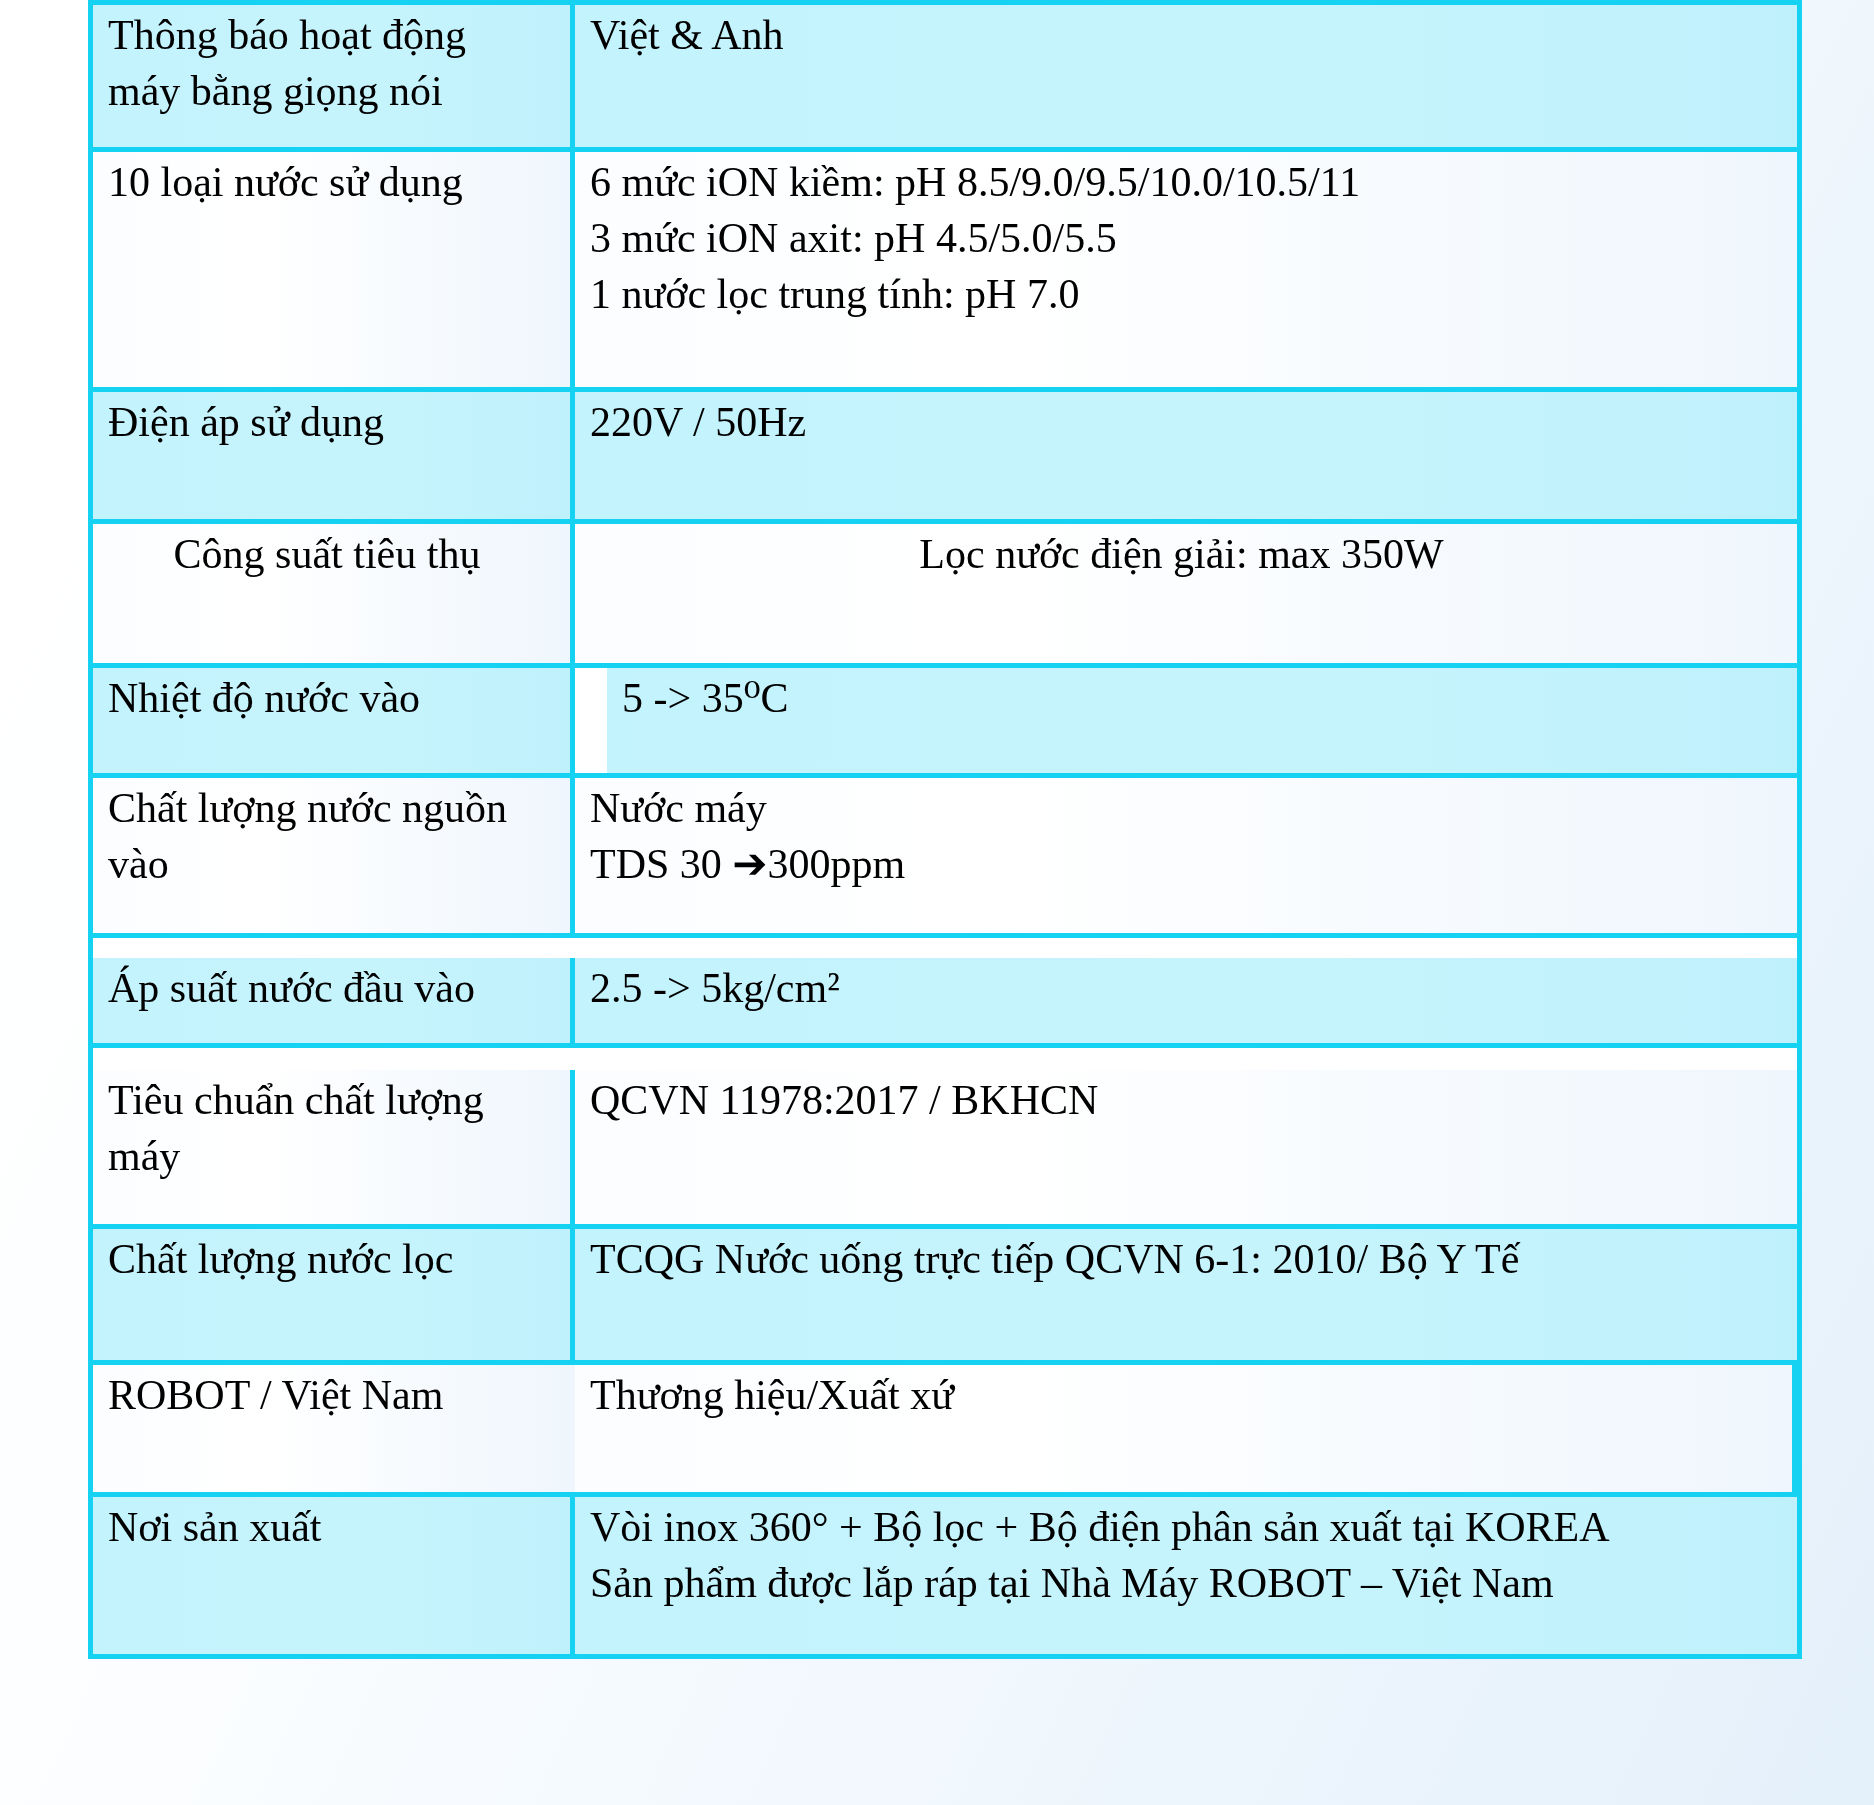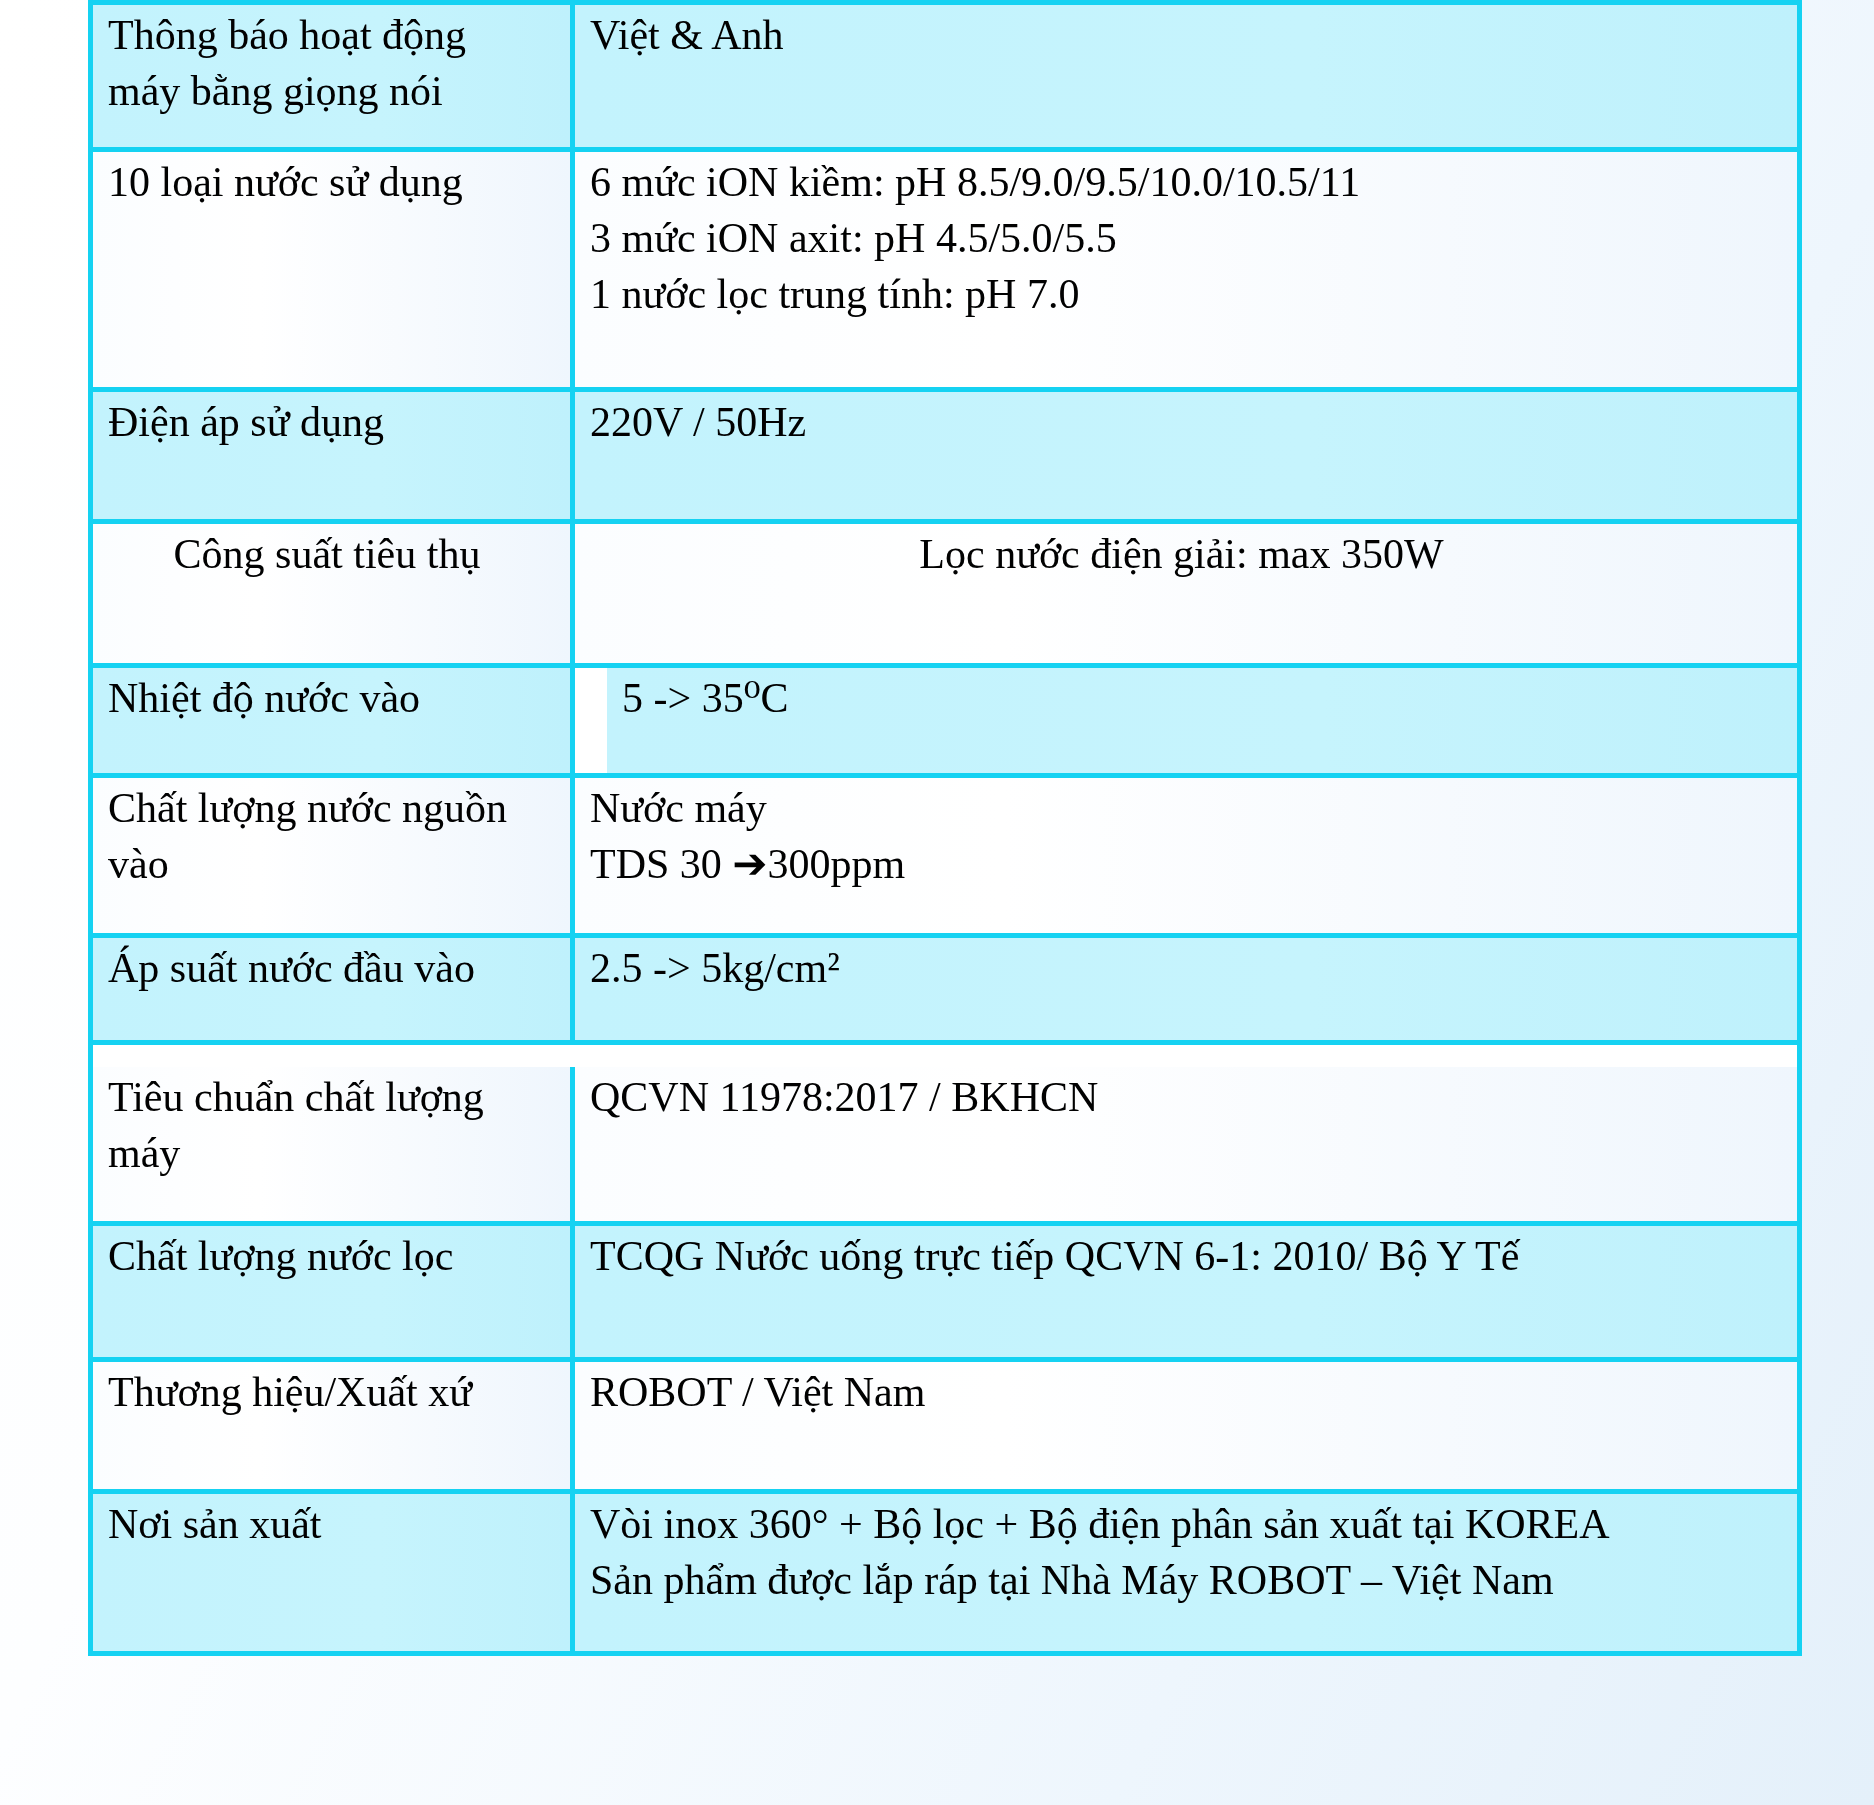--- a/index.html
+++ b/index.html
@@ -48,21 +48,21 @@
     background: linear-gradient(90deg, #fbfdff 0%, #ffffff 35%, #eff6fd 100%);
   }
 
   
   .r0  { height: 147px; }
   .r1  { height: 240px; }
   .r2  { height: 132px; }
   .r3  { height: 144px; text-align: center; }
   .r4  { height: 110px; gap: 32px; }
   .r5  { height: 160px; }
-  .r6  { height: 107px; }
+  .r6  { height: 90px; margin-top: 20px; }
   .r7  { height: 159px; margin-top: 22px; }
   .r8  { height: 136px; }
   .r9  { height: 132px; }
   .r10 { height: 162px; }
 </style>
 </head>
 <body>
 
 <div class="page">
   <div class="spec-table">
@@ -112,22 +112,22 @@
 máy</div>
       <div class="cell value-cell">QCVN 11978:2017 / BKHCN</div>
     </div>
 
     <div class="spec-row r8 tint-cyan">
       <div class="cell label-cell">Chất lượng nước lọc</div>
       <div class="cell value-cell">TCQG Nước uống trực tiếp QCVN 6-1: 2010/ Bộ Y Tế</div>
     </div>
 
     <div class="spec-row r9 tint-white">
+      <div class="cell value-cell">ROBOT / Việt Nam</div>
       <div class="cell label-cell">Thương hiệu/Xuất xứ</div>
-      <div class="cell value-cell">ROBOT / Việt Nam</div>
     </div>
 
     <div class="spec-row r10 tint-cyan">
       <div class="cell label-cell">Nơi sản xuất</div>
       <div class="cell value-cell">Vòi inox 360° + Bộ lọc + Bộ điện phân sản xuất tại KOREA
 Sản phẩm được lắp ráp tại Nhà Máy ROBOT – Việt Nam</div>
     </div>
 
   </div>
 </div>

